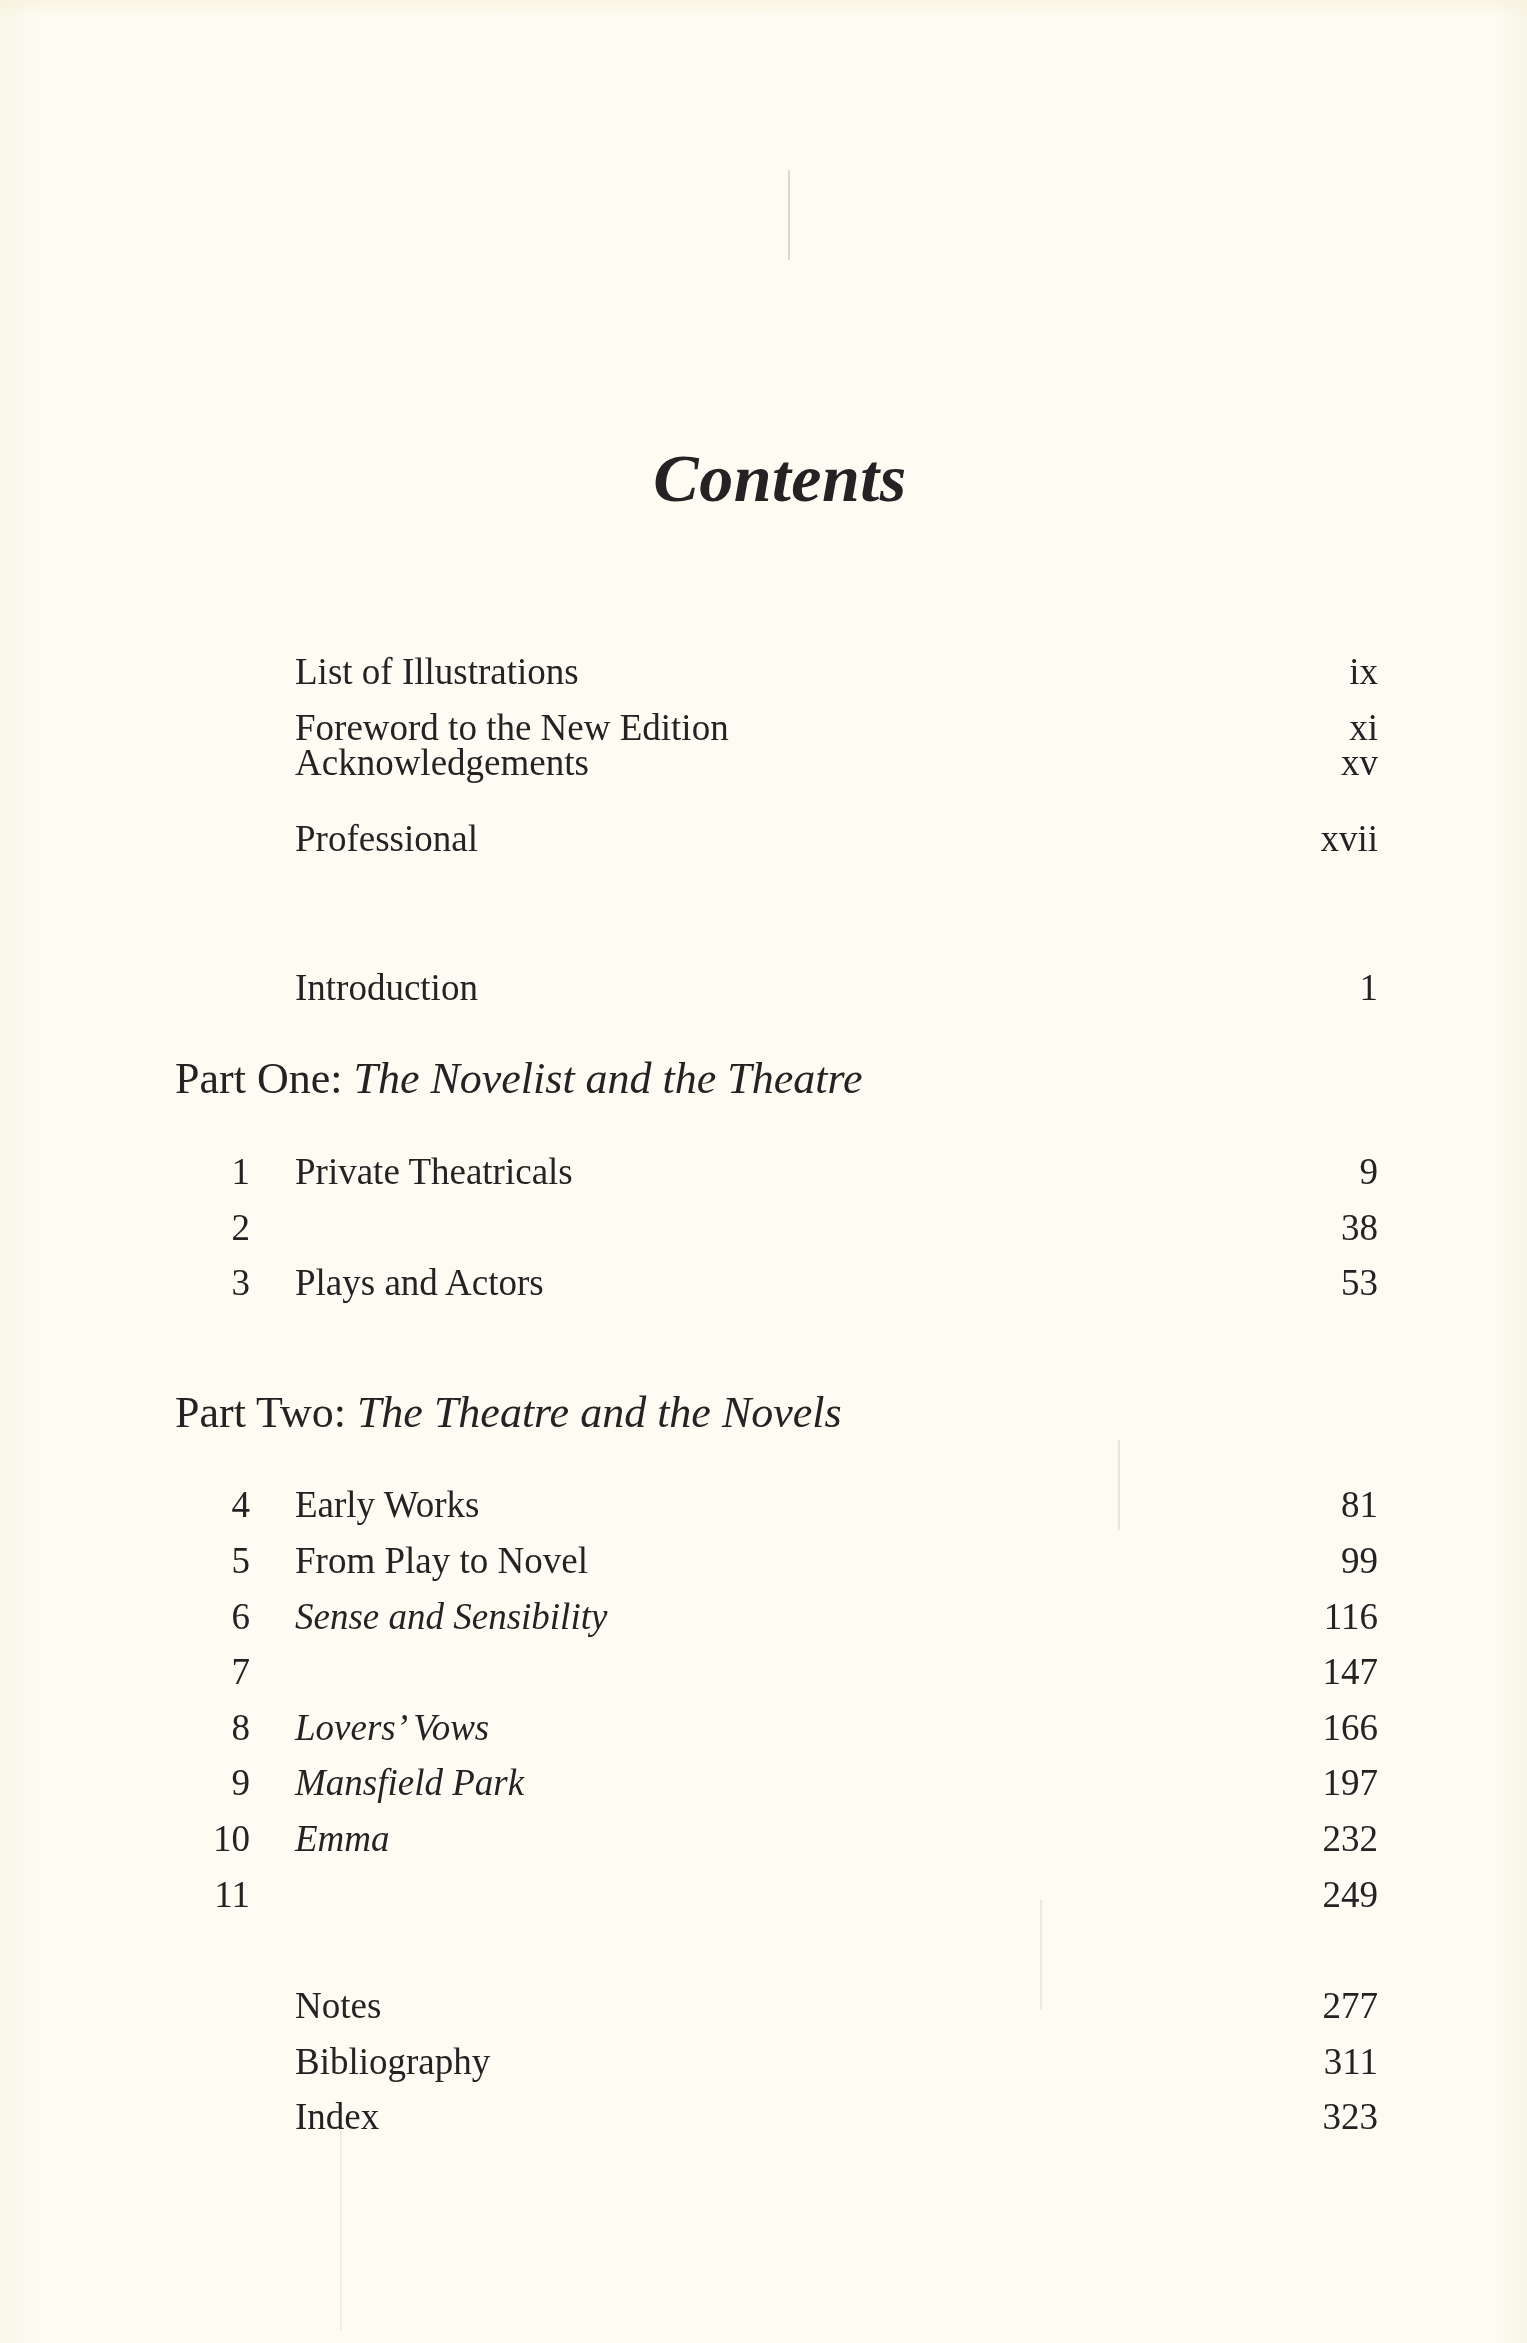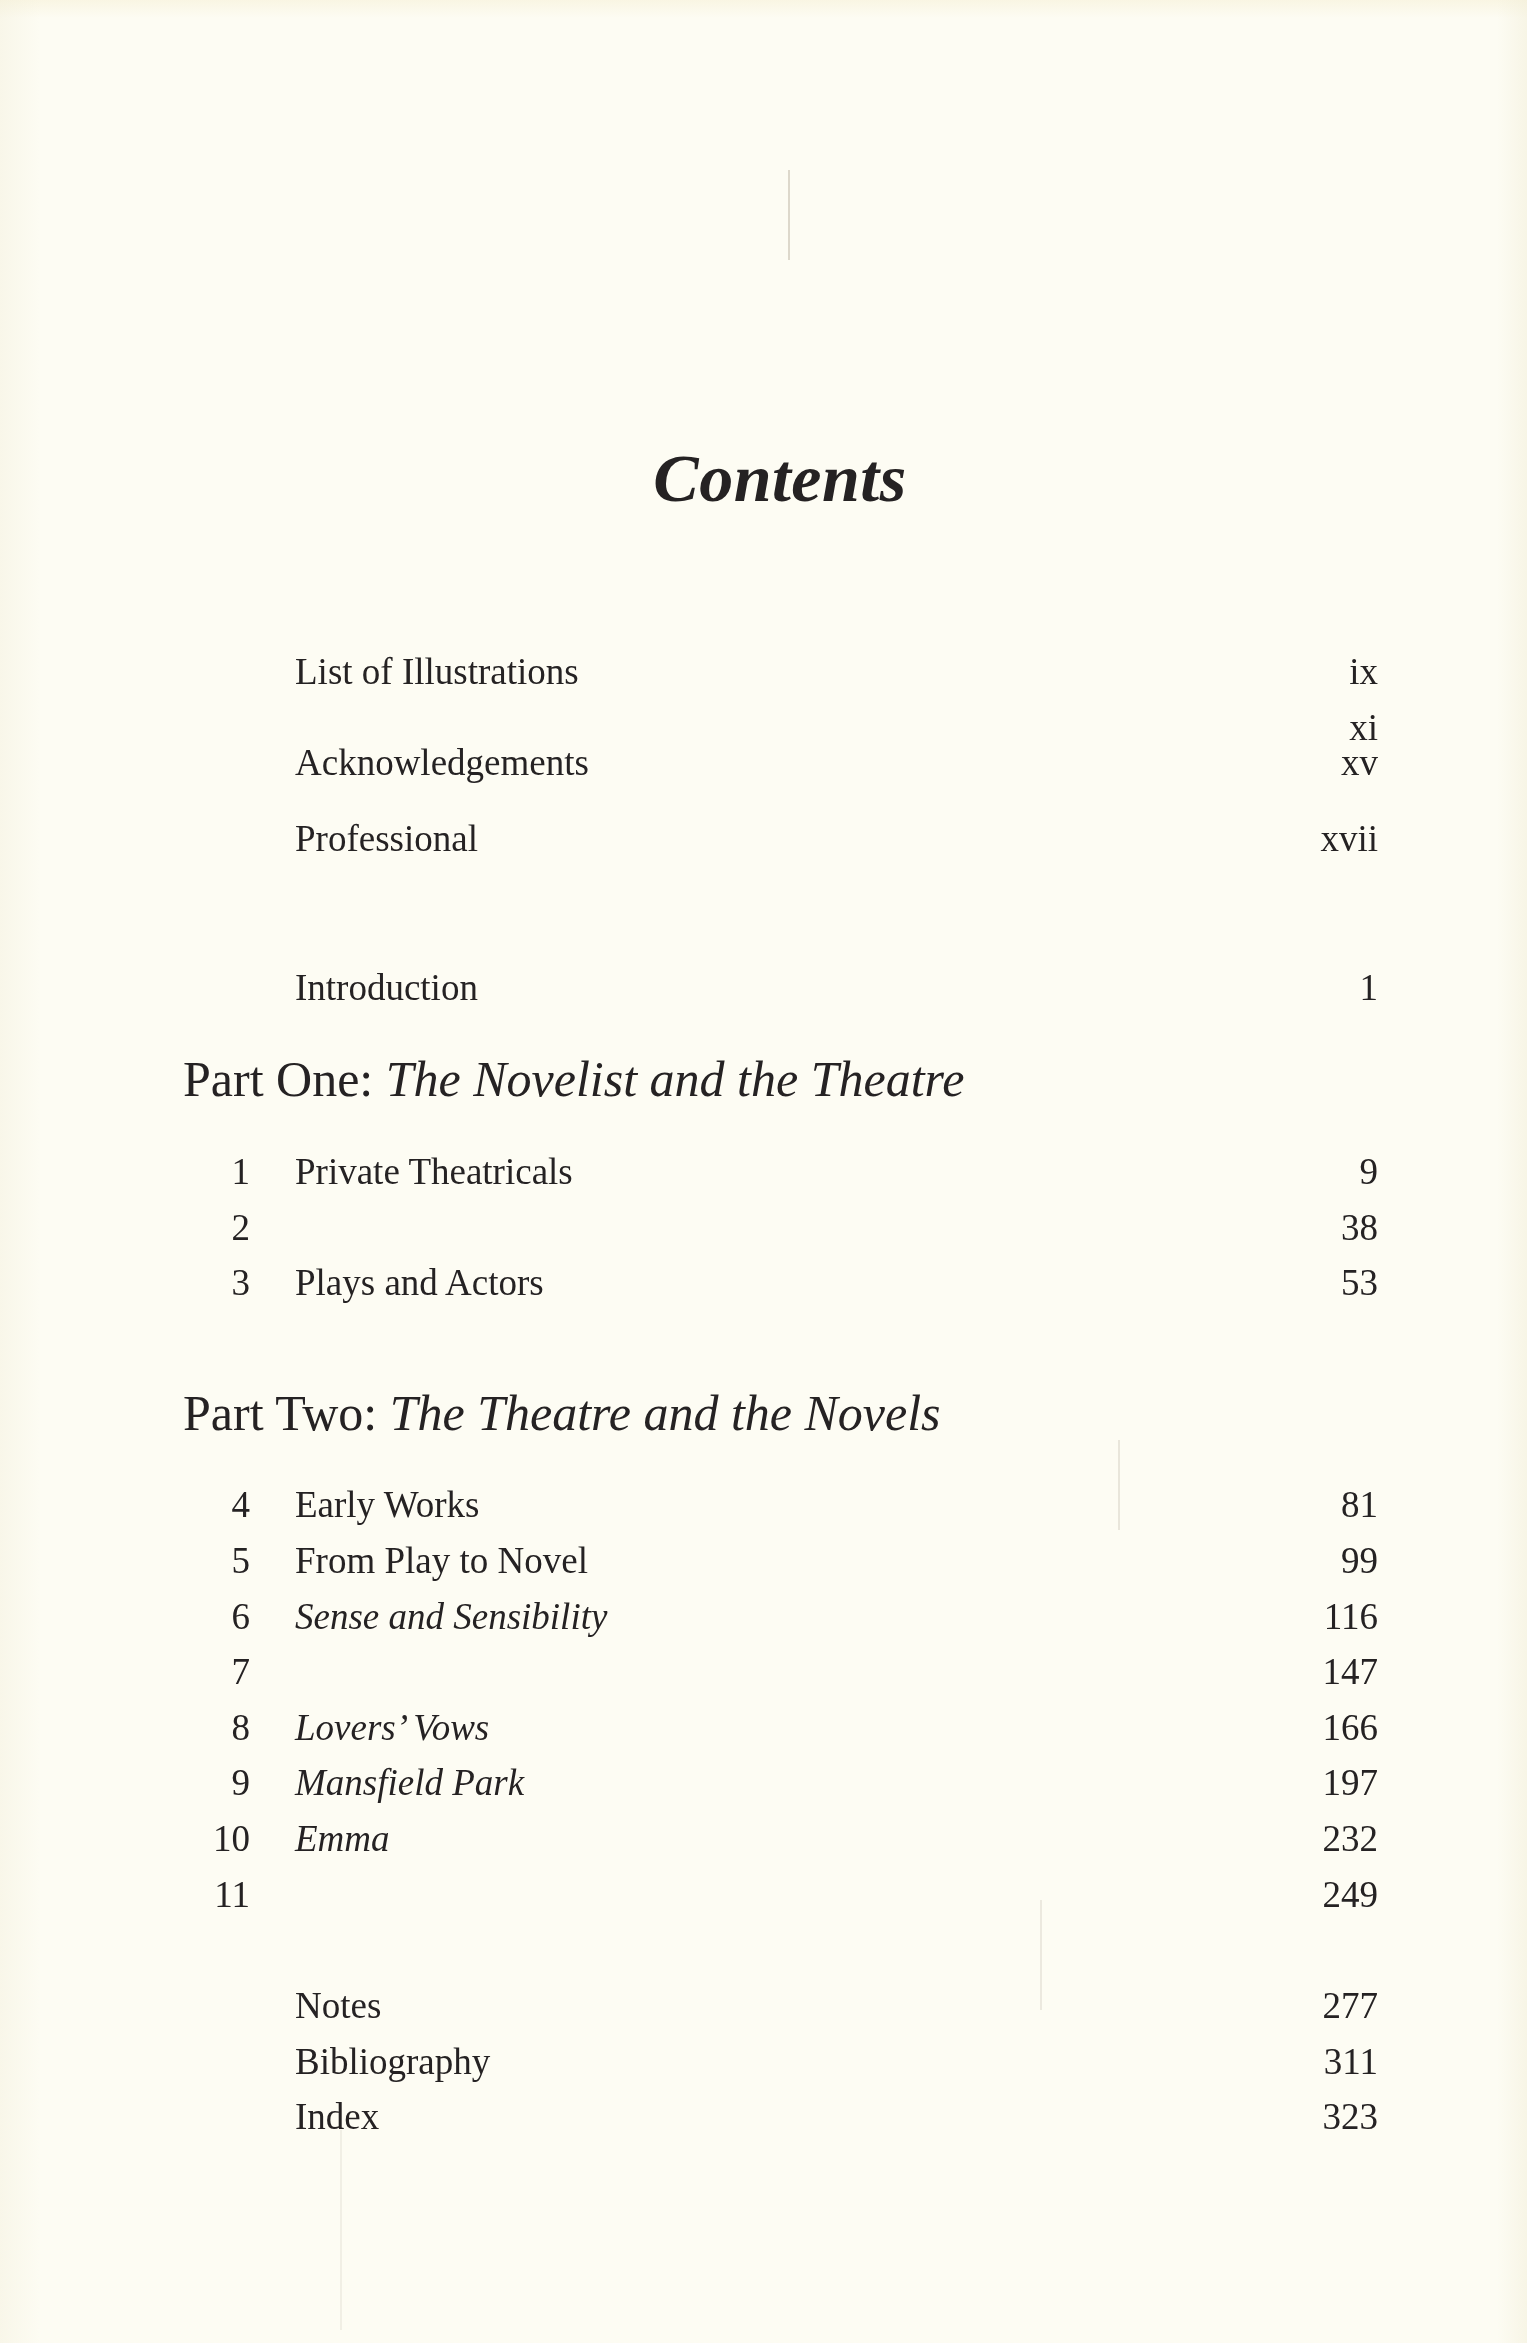--- a/index.html
+++ b/index.html
@@ -34,21 +34,21 @@
   }
   .row .label {
     position: absolute; left: 295px; white-space: nowrap;
   }
   .row .page {
     position: absolute; right: calc(1527px - 1378px); text-align: center;
     white-space: nowrap;
   }
   .italic { font-style: italic; }
   .part {
-    position: absolute; left: 183px; font-size: 50px; line-height: 60px;
+    position: absolute; left: 175px; font-size: 44px; line-height: 60px;
     white-space: nowrap;
   }
   .part .sub { font-style: italic; }
   .speck { position: absolute; background: rgba(160,150,130,0.35); width: 2px; }
 </style>
 </head>
 <body>
 
 <div class="page-shade"></div>
 
@@ -57,20 +57,21 @@
 <div class="speck" style="left:1040px;top:1900px;height:110px;opacity:.5"></div>
 <div class="speck" style="left:340px;top:2130px;height:200px;opacity:.35"></div>
 
 <h1 class="title">Contents</h1>
 
 <div class="row" style="top:647px">
   <span class="label">List of Illustrations</span>
   <span class="page">ix</span>
 </div>
 <div class="row" style="top:703px">
+  <span class="label">Foreword to the New Edition</span>
   <span class="page">xi</span>
 </div>
 <div class="row" style="top:738px">
   <span class="label">Acknowledgements</span>
   <span class="page">xv</span>
 </div>
 <div class="row" style="top:814px">
   <span class="label">Professional</span>
   <span class="page">xvii</span>
 </div>

